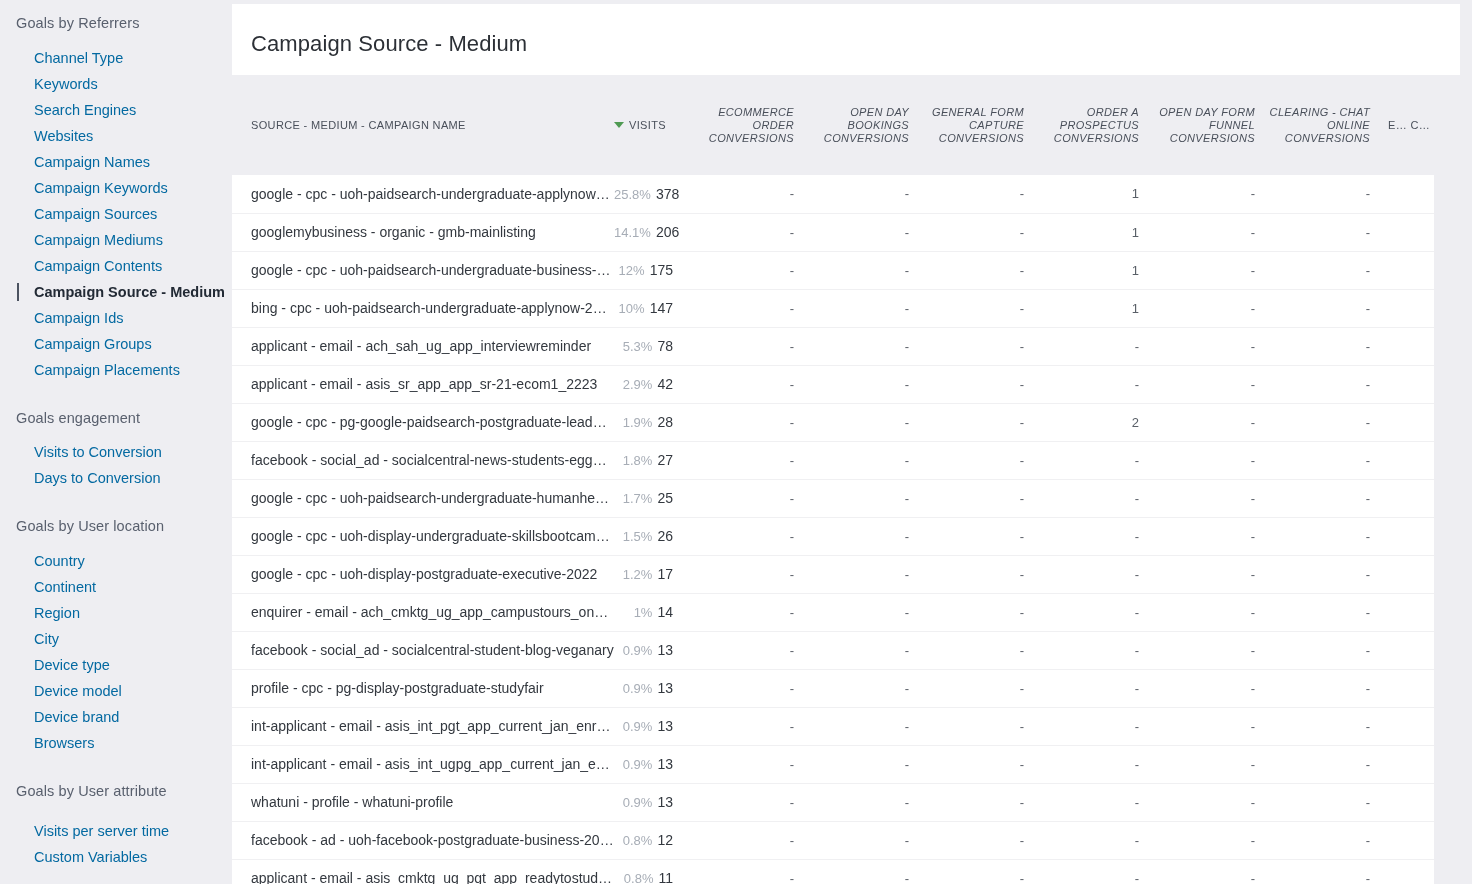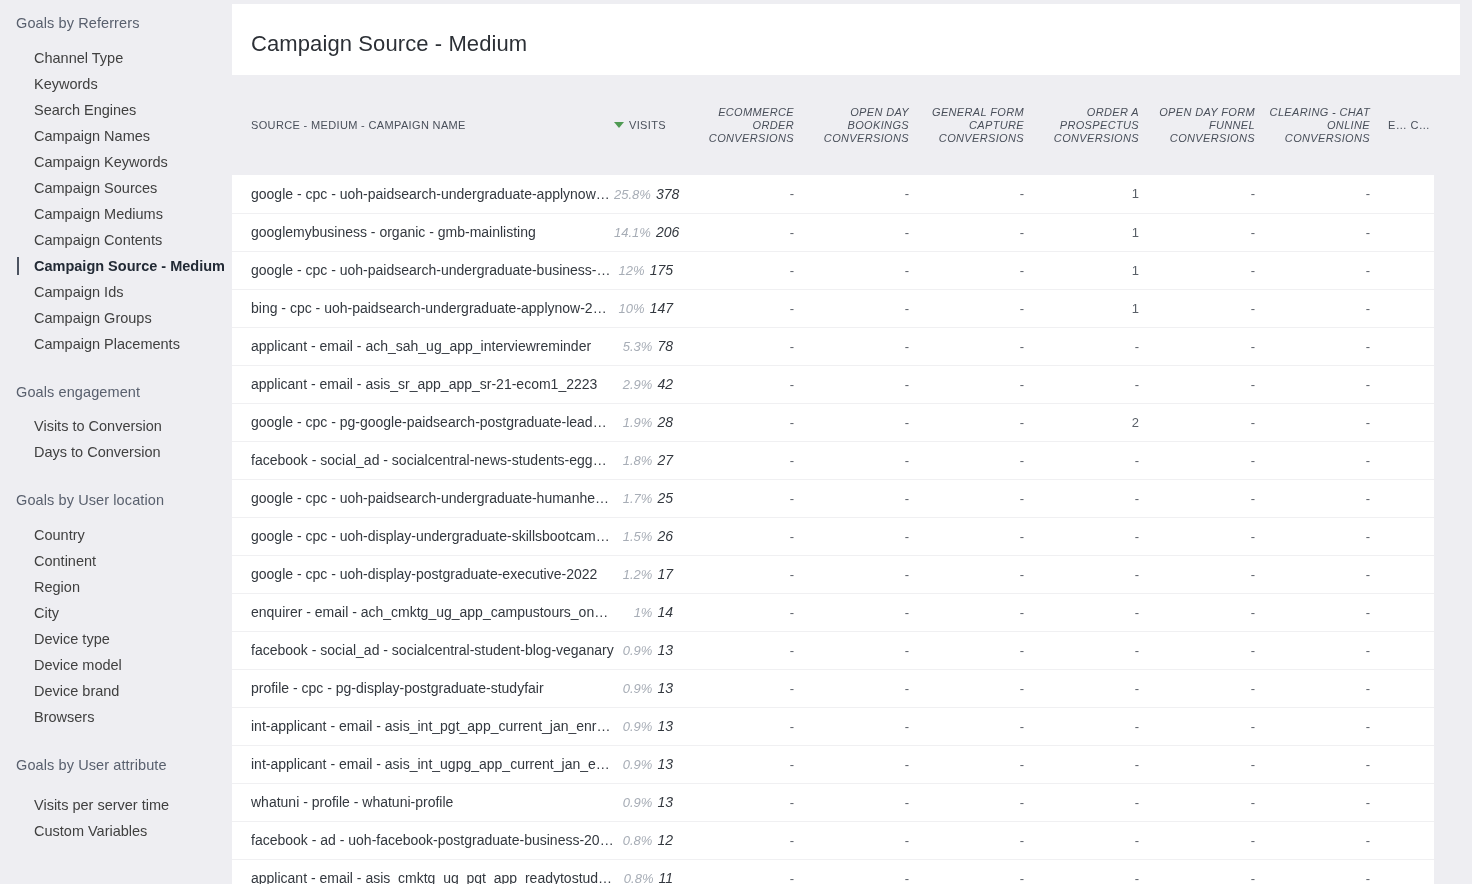--- a/index.html
+++ b/index.html
@@ -44,21 +44,21 @@
     line-height: 1;
   }
   .nav-items {
     list-style: none;
     margin: 0;
     padding: 0;
   }
   .nav-item {
     position: relative;
     font-size: 14.5px;
-    color: #404040;
+    color: #0369a1;
     padding: 0 0 0 34px;
     height: 26px;
     line-height: 26px;
     white-space: nowrap;
     cursor: pointer;
   }
   .nav-item.active {
     font-weight: bold;
     color: #222a35;
   }
@@ -173,21 +173,20 @@
     padding-left: 19px;
     white-space: nowrap;
     overflow: hidden;
     text-overflow: ellipsis;
     max-width: 370px;
   }
   td.cell-visits {
     text-align: right;
     padding-right: 16px;
     white-space: nowrap;
-    font-style: italic;
   }
   .pct {
     color: #a7adb6;
     font-size: 13px;
     margin-right: 5px;
   }
   .visits-val {
     color: #33383f;
     font-size: 14px;
   }
@@ -212,20 +211,21 @@
 
 <div id="app">
 
   <nav id="sidebar">
       <div class="nav-group" style="padding-top:16px">
         <div class="nav-group-title">Goals by Referrers</div>
         <ul class="nav-items" style="margin-top:14px">
           <li class="nav-item"><span>Channel Type</span></li>
           <li class="nav-item"><span>Keywords</span></li>
           <li class="nav-item"><span>Search Engines</span></li>
+          <li class="nav-item"><span>Websites</span></li>
           <li class="nav-item"><span>Campaign Names</span></li>
           <li class="nav-item"><span>Campaign Keywords</span></li>
           <li class="nav-item"><span>Campaign Sources</span></li>
           <li class="nav-item"><span>Campaign Mediums</span></li>
           <li class="nav-item"><span>Campaign Contents</span></li>
           <li class="nav-item active"><span class="active-bar"></span><span>Campaign Source - Medium</span></li>
           <li class="nav-item"><span>Campaign Ids</span></li>
           <li class="nav-item"><span>Campaign Groups</span></li>
           <li class="nav-item"><span>Campaign Placements</span></li>
         </ul>

